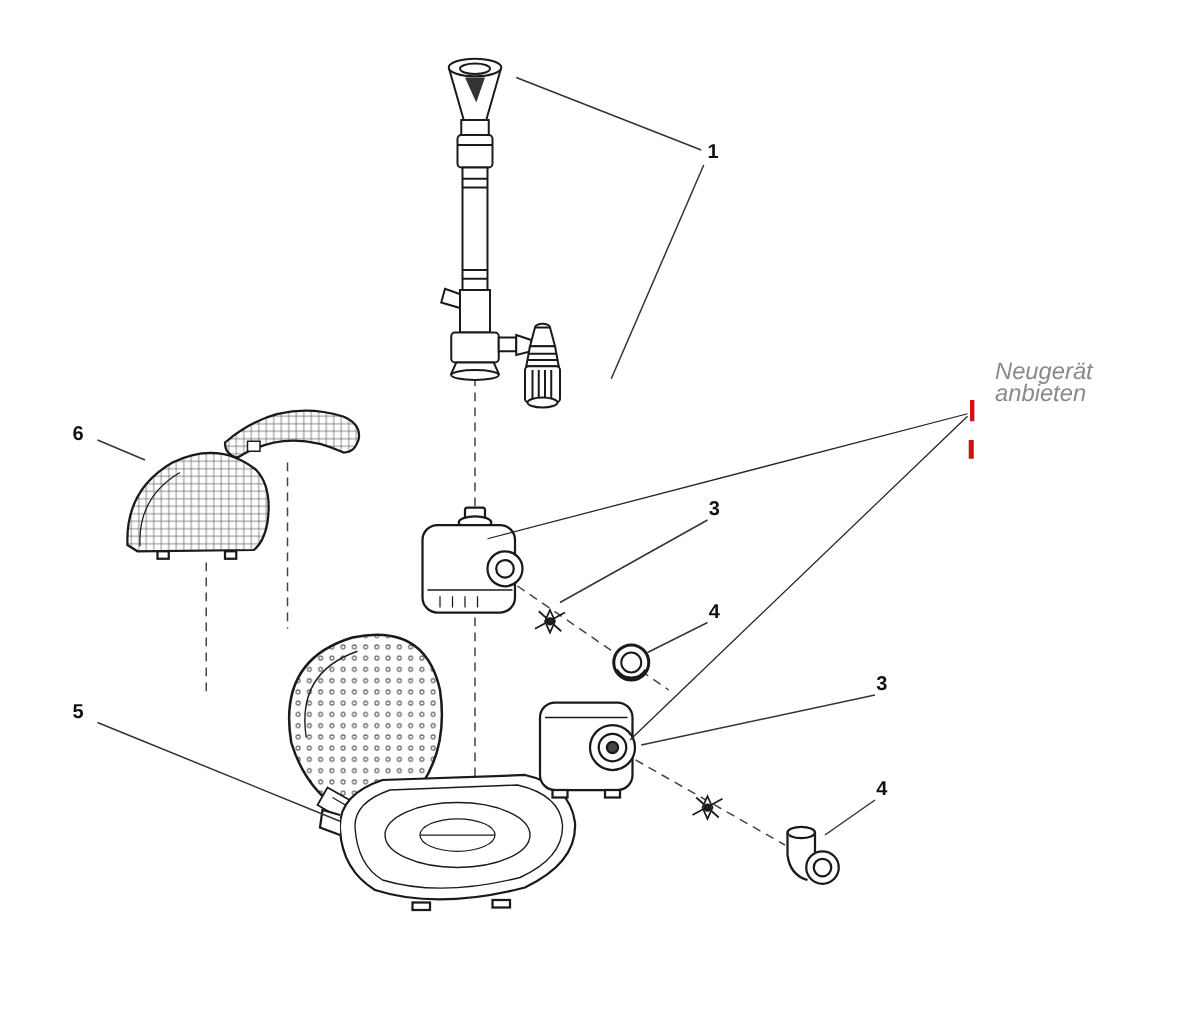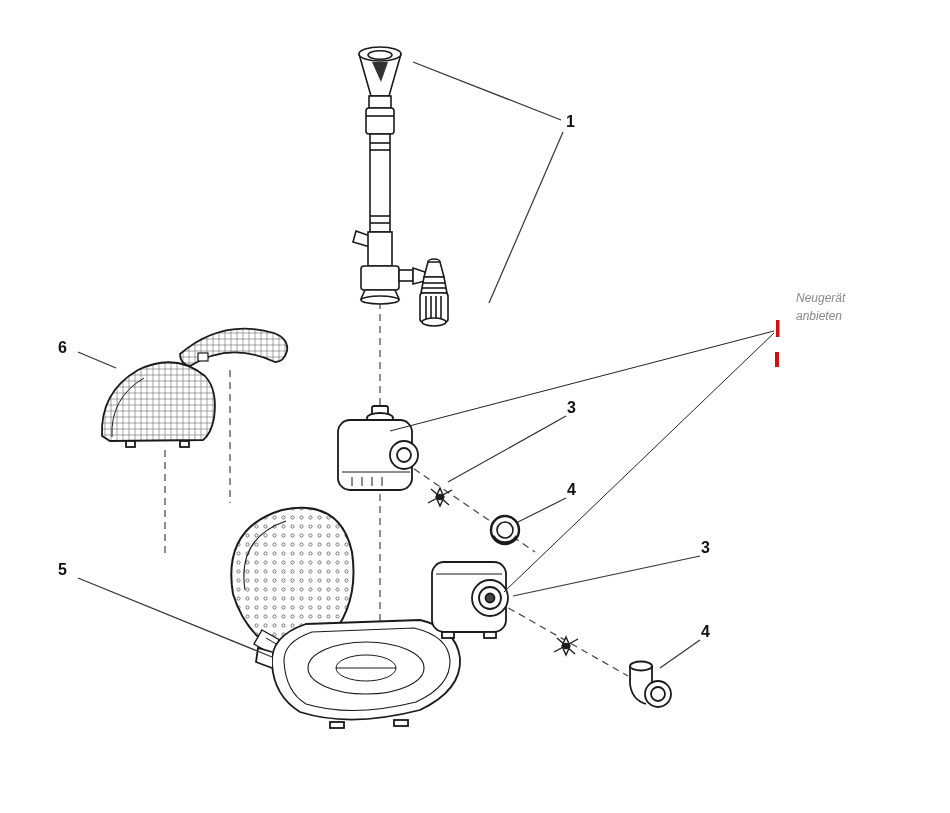--- a/index.html
+++ b/index.html
@@ -16,21 +16,21 @@
     font-size:16px;
     font-weight:bold;
     color:#111;
     line-height:1;
   }
   .annotation{
     position:absolute;
     left:796px;top:289px;
     width:110px;
     font-style:italic;
-    font-size:12px;
+    font-size:19px;
     line-height:18px;
     color:#8a8a8a;
   }
 </style>
 </head>
 <body>
 
 <div class="stage">
 
   <svg width="950" height="813" viewBox="0 0 950 813">

